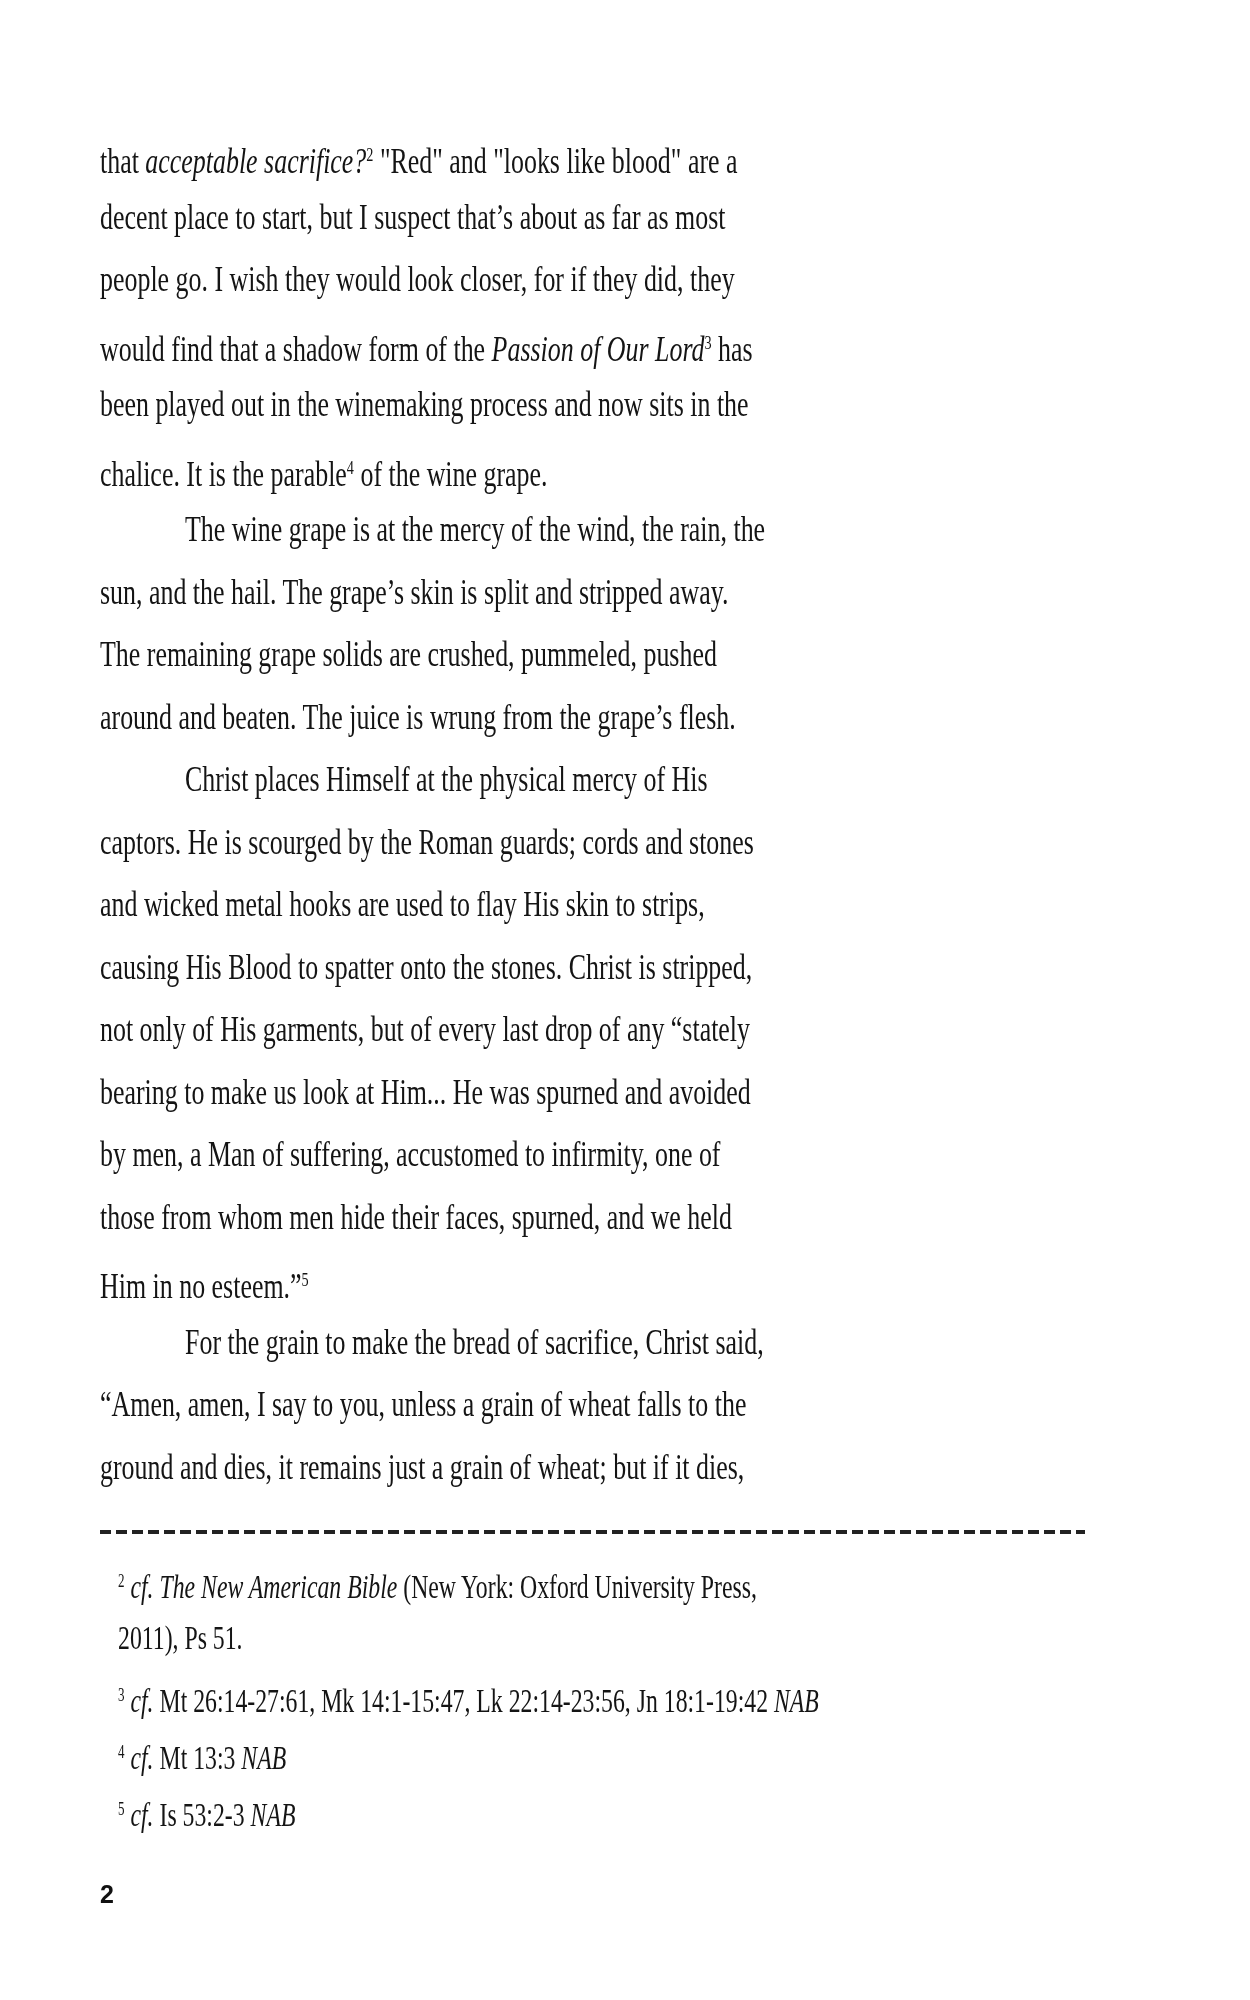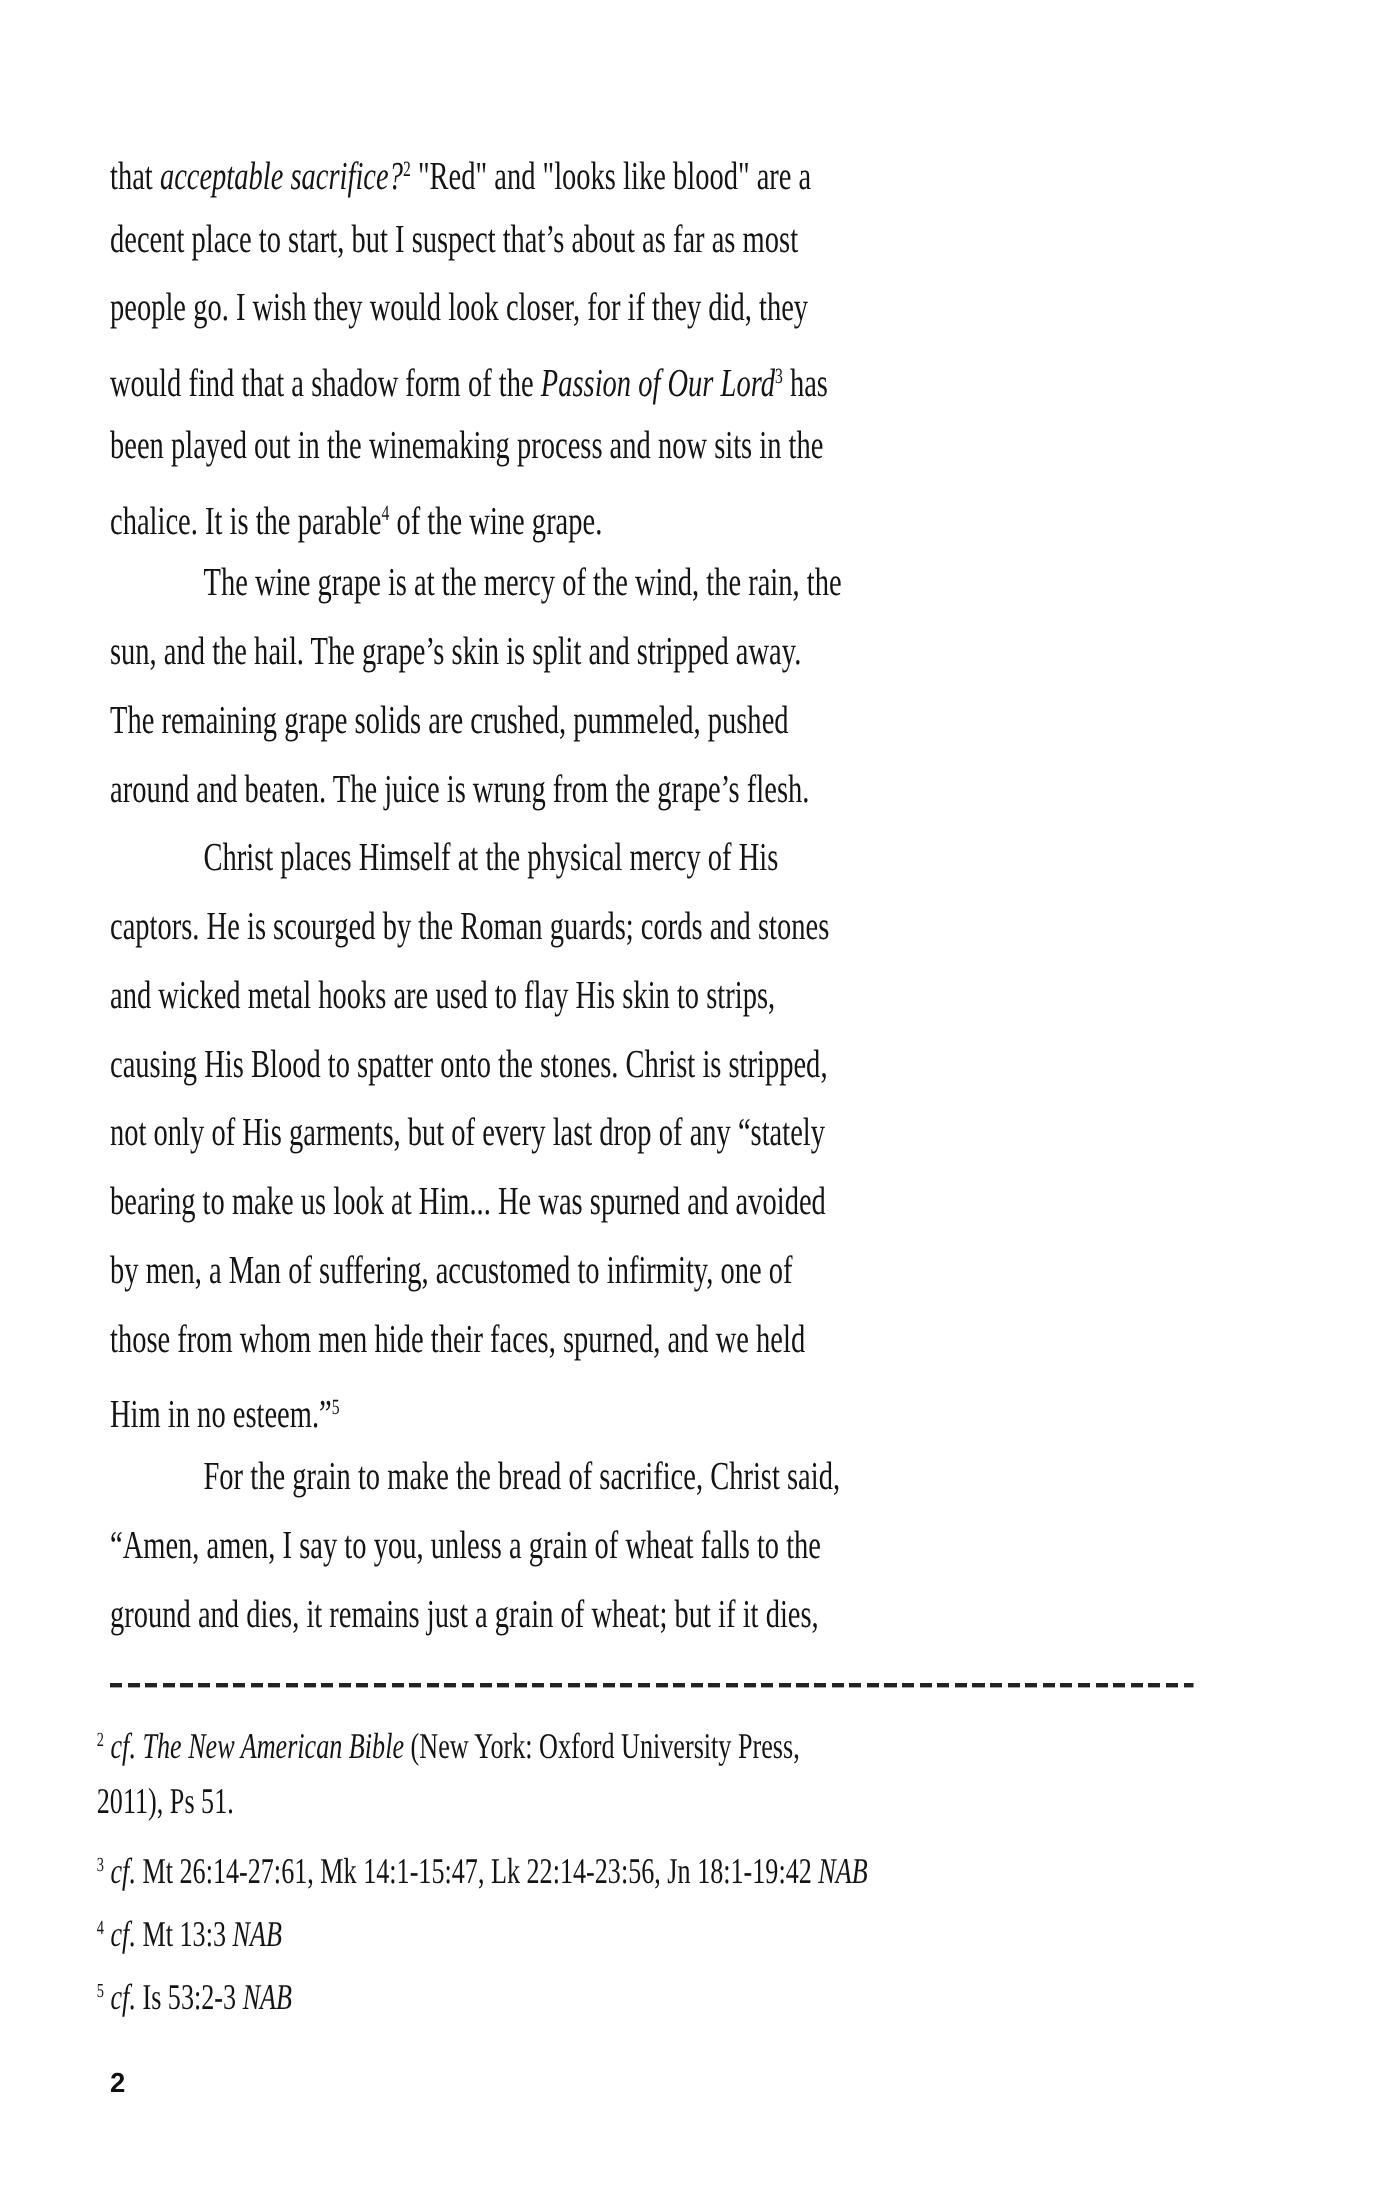--- a/index.html
+++ b/index.html
@@ -31,21 +31,21 @@
     vertical-align:0.62em;
   }
   .footnote-separator{
     position:absolute;
     left:100px;top:1530px;
     width:985px;height:4px;
     background:repeating-linear-gradient(90deg,#222222 0 11px,transparent 11px 16px);
   }
   .footnotes{
     position:absolute;
-    left:88px;top:1553px;
+    left:118px;top:1553px;
   }
   .fline{
     white-space:nowrap;
     font-size:33px;
     line-height:57px;
     height:57px;
     transform:scaleX(0.72);
     transform-origin:0 50%;
     color:#141414;
   }

